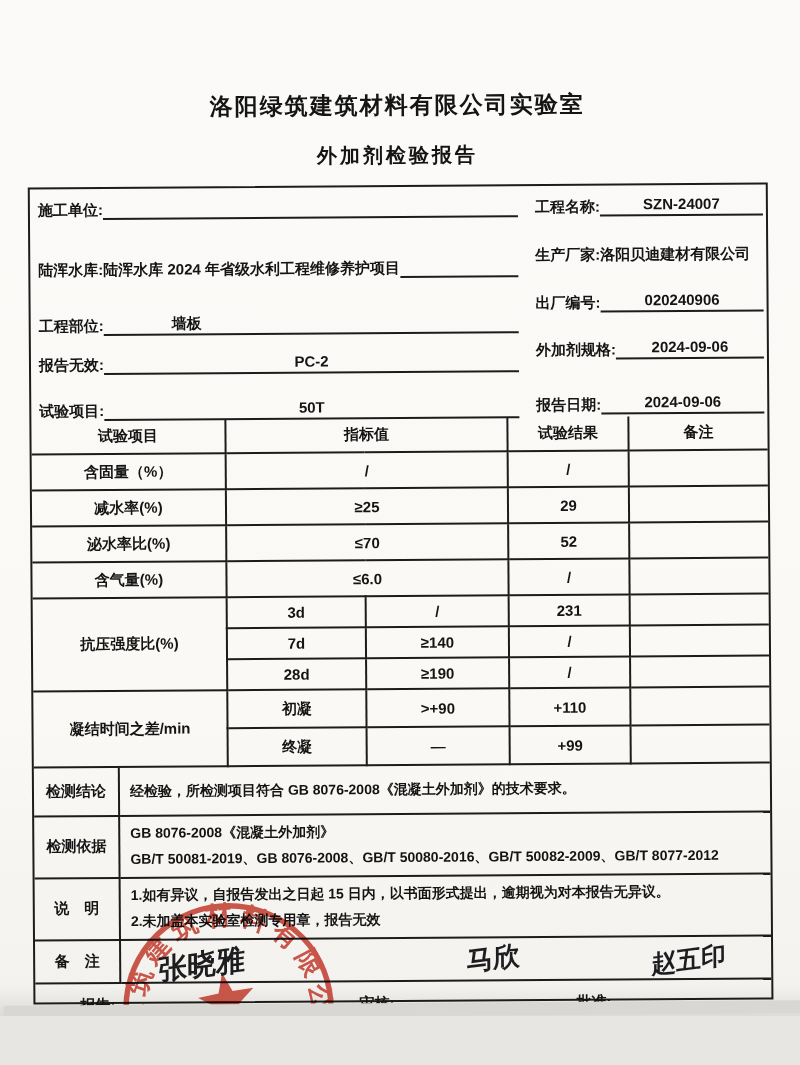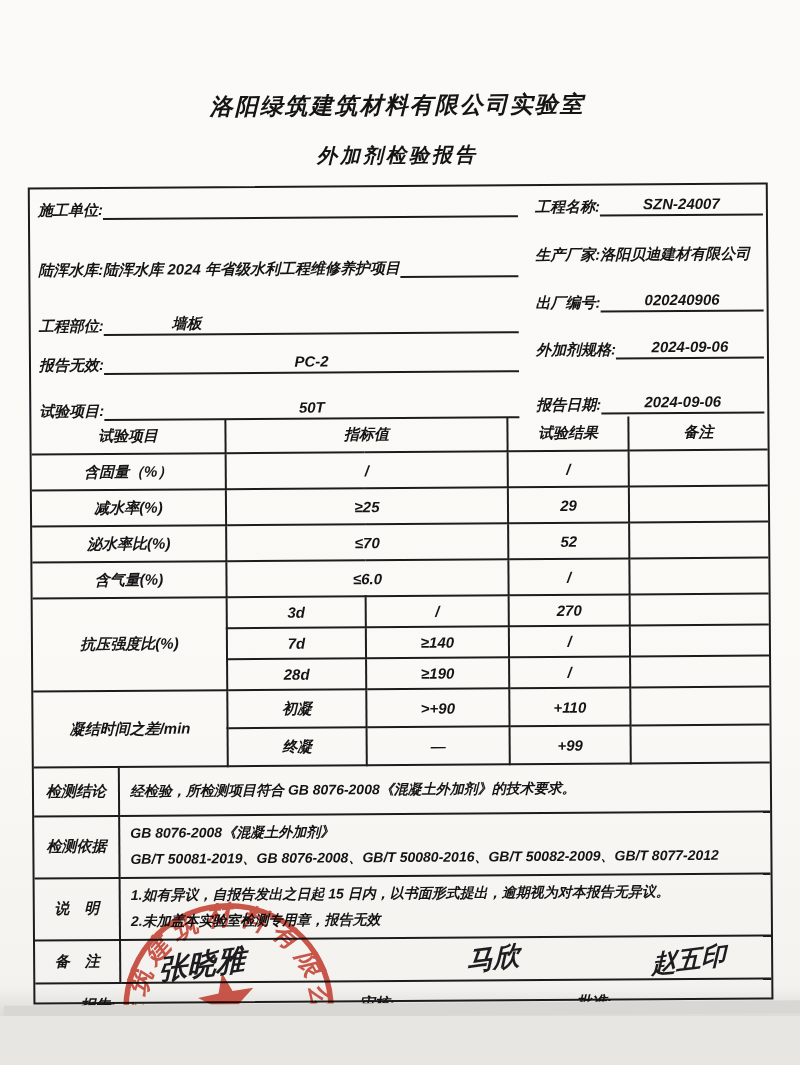--- a/index.html
+++ b/index.html
@@ -1,19 +1,19 @@
 <!DOCTYPE html>
 <html><head>
 <meta charset="utf-8">
 <style>
   html,body{margin:0;padding:0;}
   body{width:800px;height:1065px;background:#e8e6e3;font-family:"Liberation Sans",sans-serif;}
   .page{position:relative;width:800px;height:1016px;overflow:hidden;
         background:linear-gradient(180deg,#fbfaf8 0%,#faf9f6 70%,#f3f2ef 97%,#dedcd8 100%);
-        color:#141414;font-style:italic;}
+        color:#141414;}
   .doc{position:absolute;inset:0;transform:rotate(-0.4deg);}
   .title{position:absolute;top:90px;left:0;width:100%;text-align:center;
          font-size:23px;font-weight:700;letter-spacing:2px;}
   .subtitle{position:absolute;top:142px;left:0;width:100%;text-align:center;
          font-size:20px;font-weight:600;letter-spacing:3px;}
   .formbox{position:absolute;left:30px;top:185px;width:740px;height:817px;
          border:2.5px solid #1c1c1c;box-sizing:border-box;}
   .field{position:absolute;display:flex;align-items:flex-end;font-weight:700;font-size:15px;line-height:21px;white-space:nowrap;}
   .field .lbl{flex:0 0 auto;}
   .field .fill{flex:1 1 auto;border-bottom:2px solid #1c1c1c;text-align:center;min-width:20px;}
@@ -128,21 +128,21 @@
           <tr style="height:36px">
             <td>含气量(%)</td>
             <td colspan="2">≤6.0</td>
             <td>/</td>
             <td></td>
           </tr>
           <tr style="height:31px">
             <td rowspan="3">抗压强度比(%)</td>
             <td>3d</td>
             <td>/</td>
-            <td>270</td>
+            <td>231</td>
             <td></td>
           </tr>
           <tr style="height:31px">
             <td>7d</td>
             <td>≥140</td>
             <td>/</td>
             <td></td>
           </tr>
           <tr style="height:31px">
             <td>28d</td>

